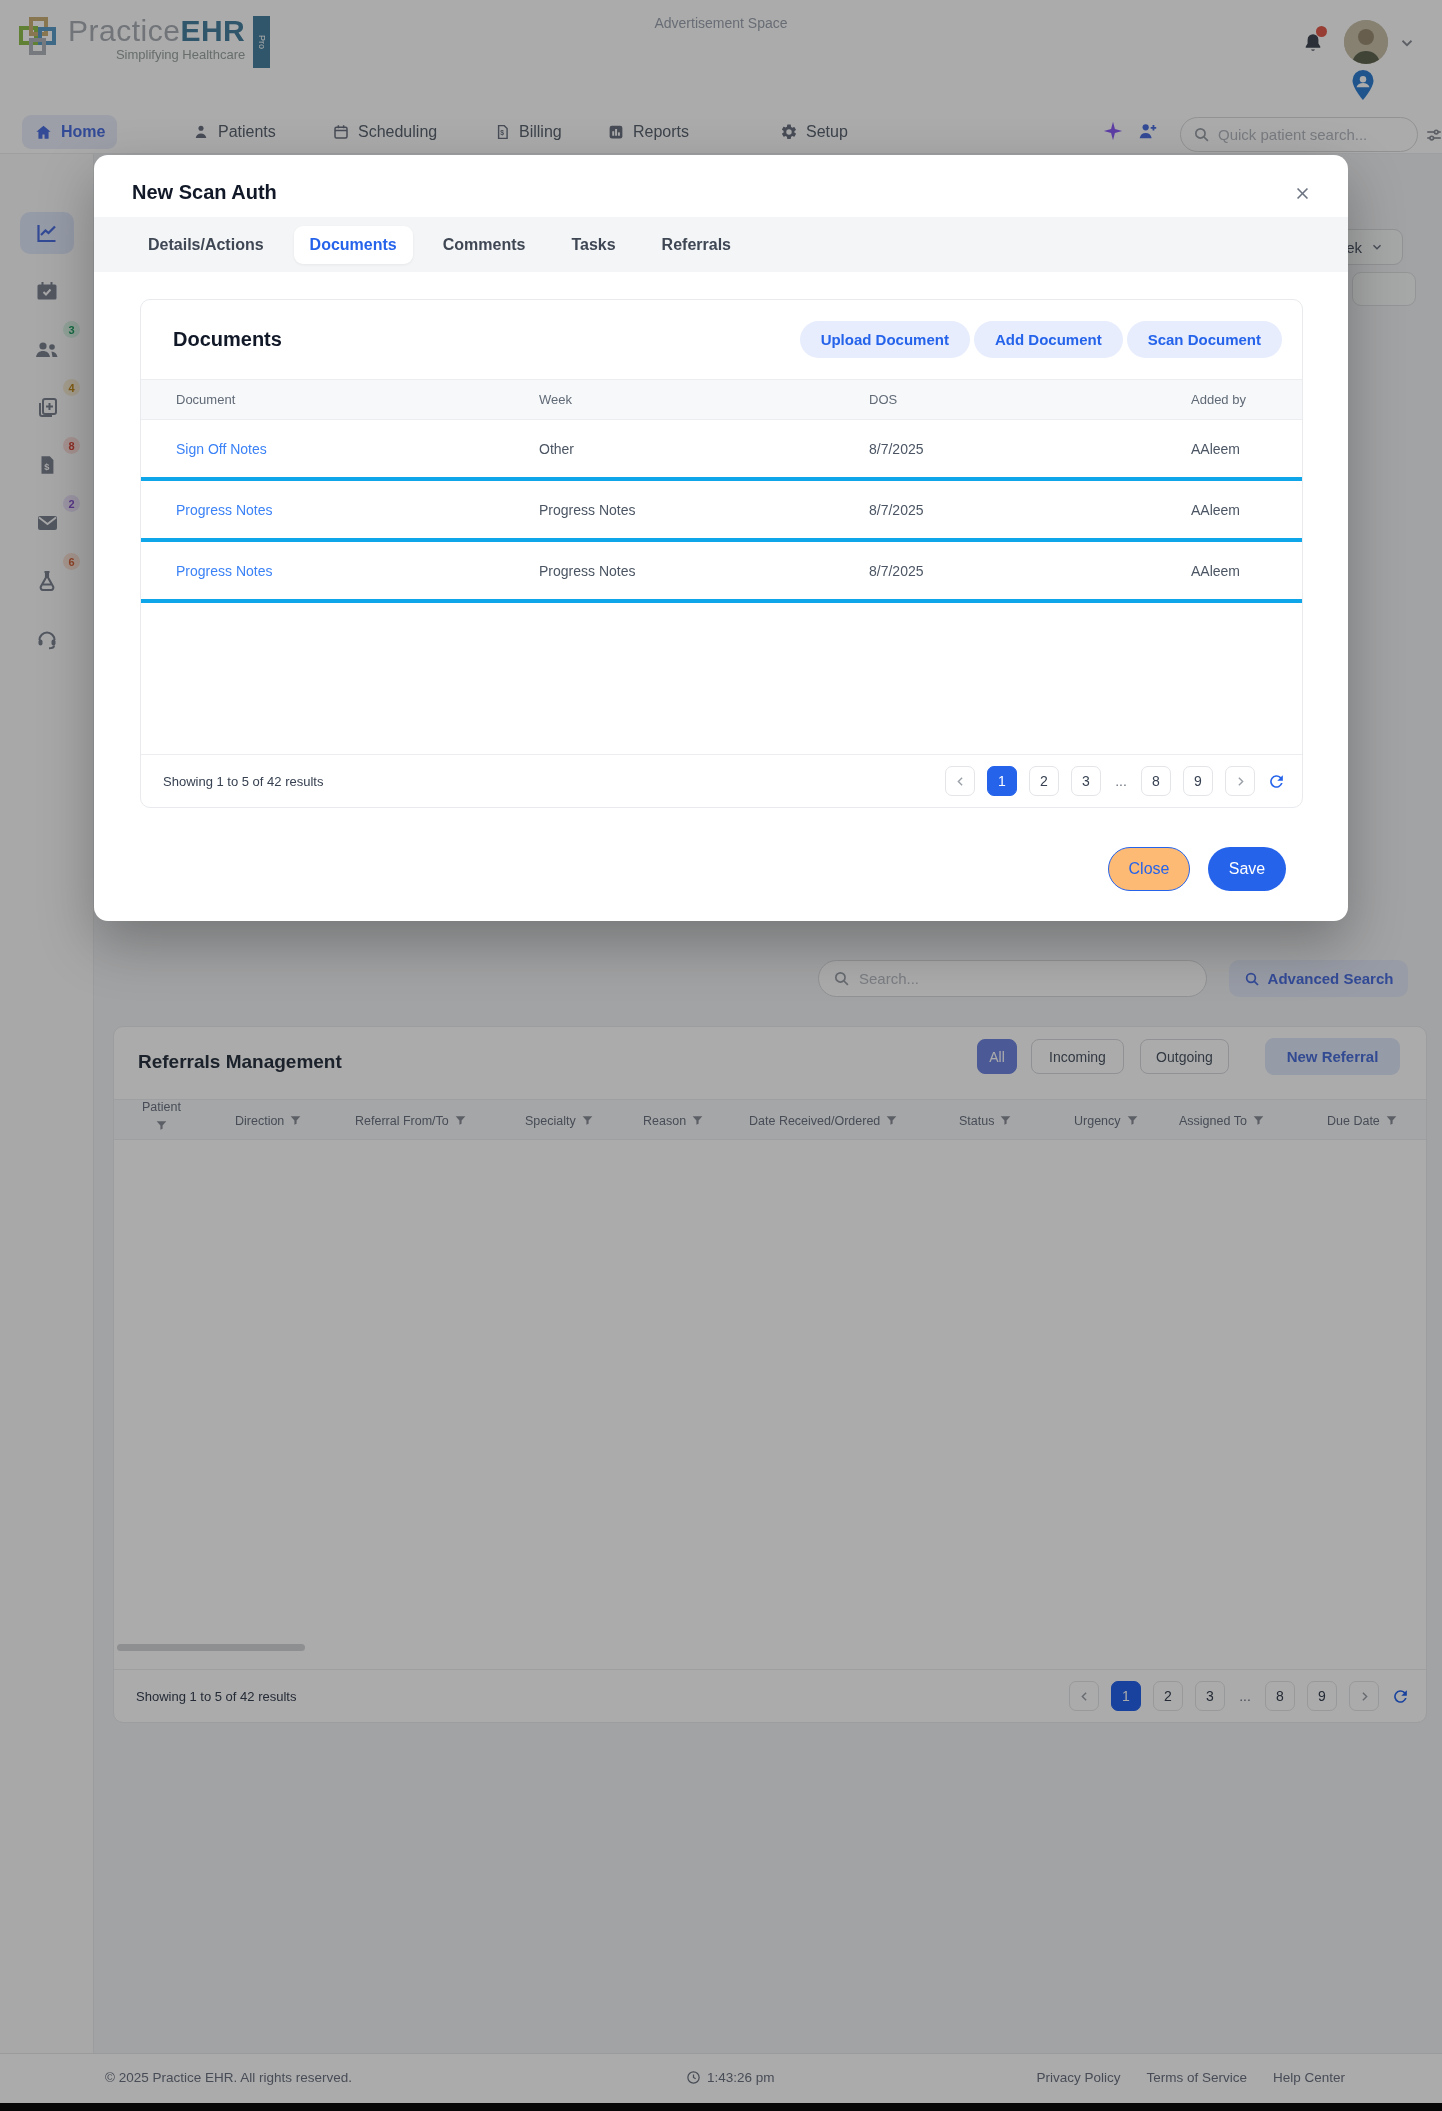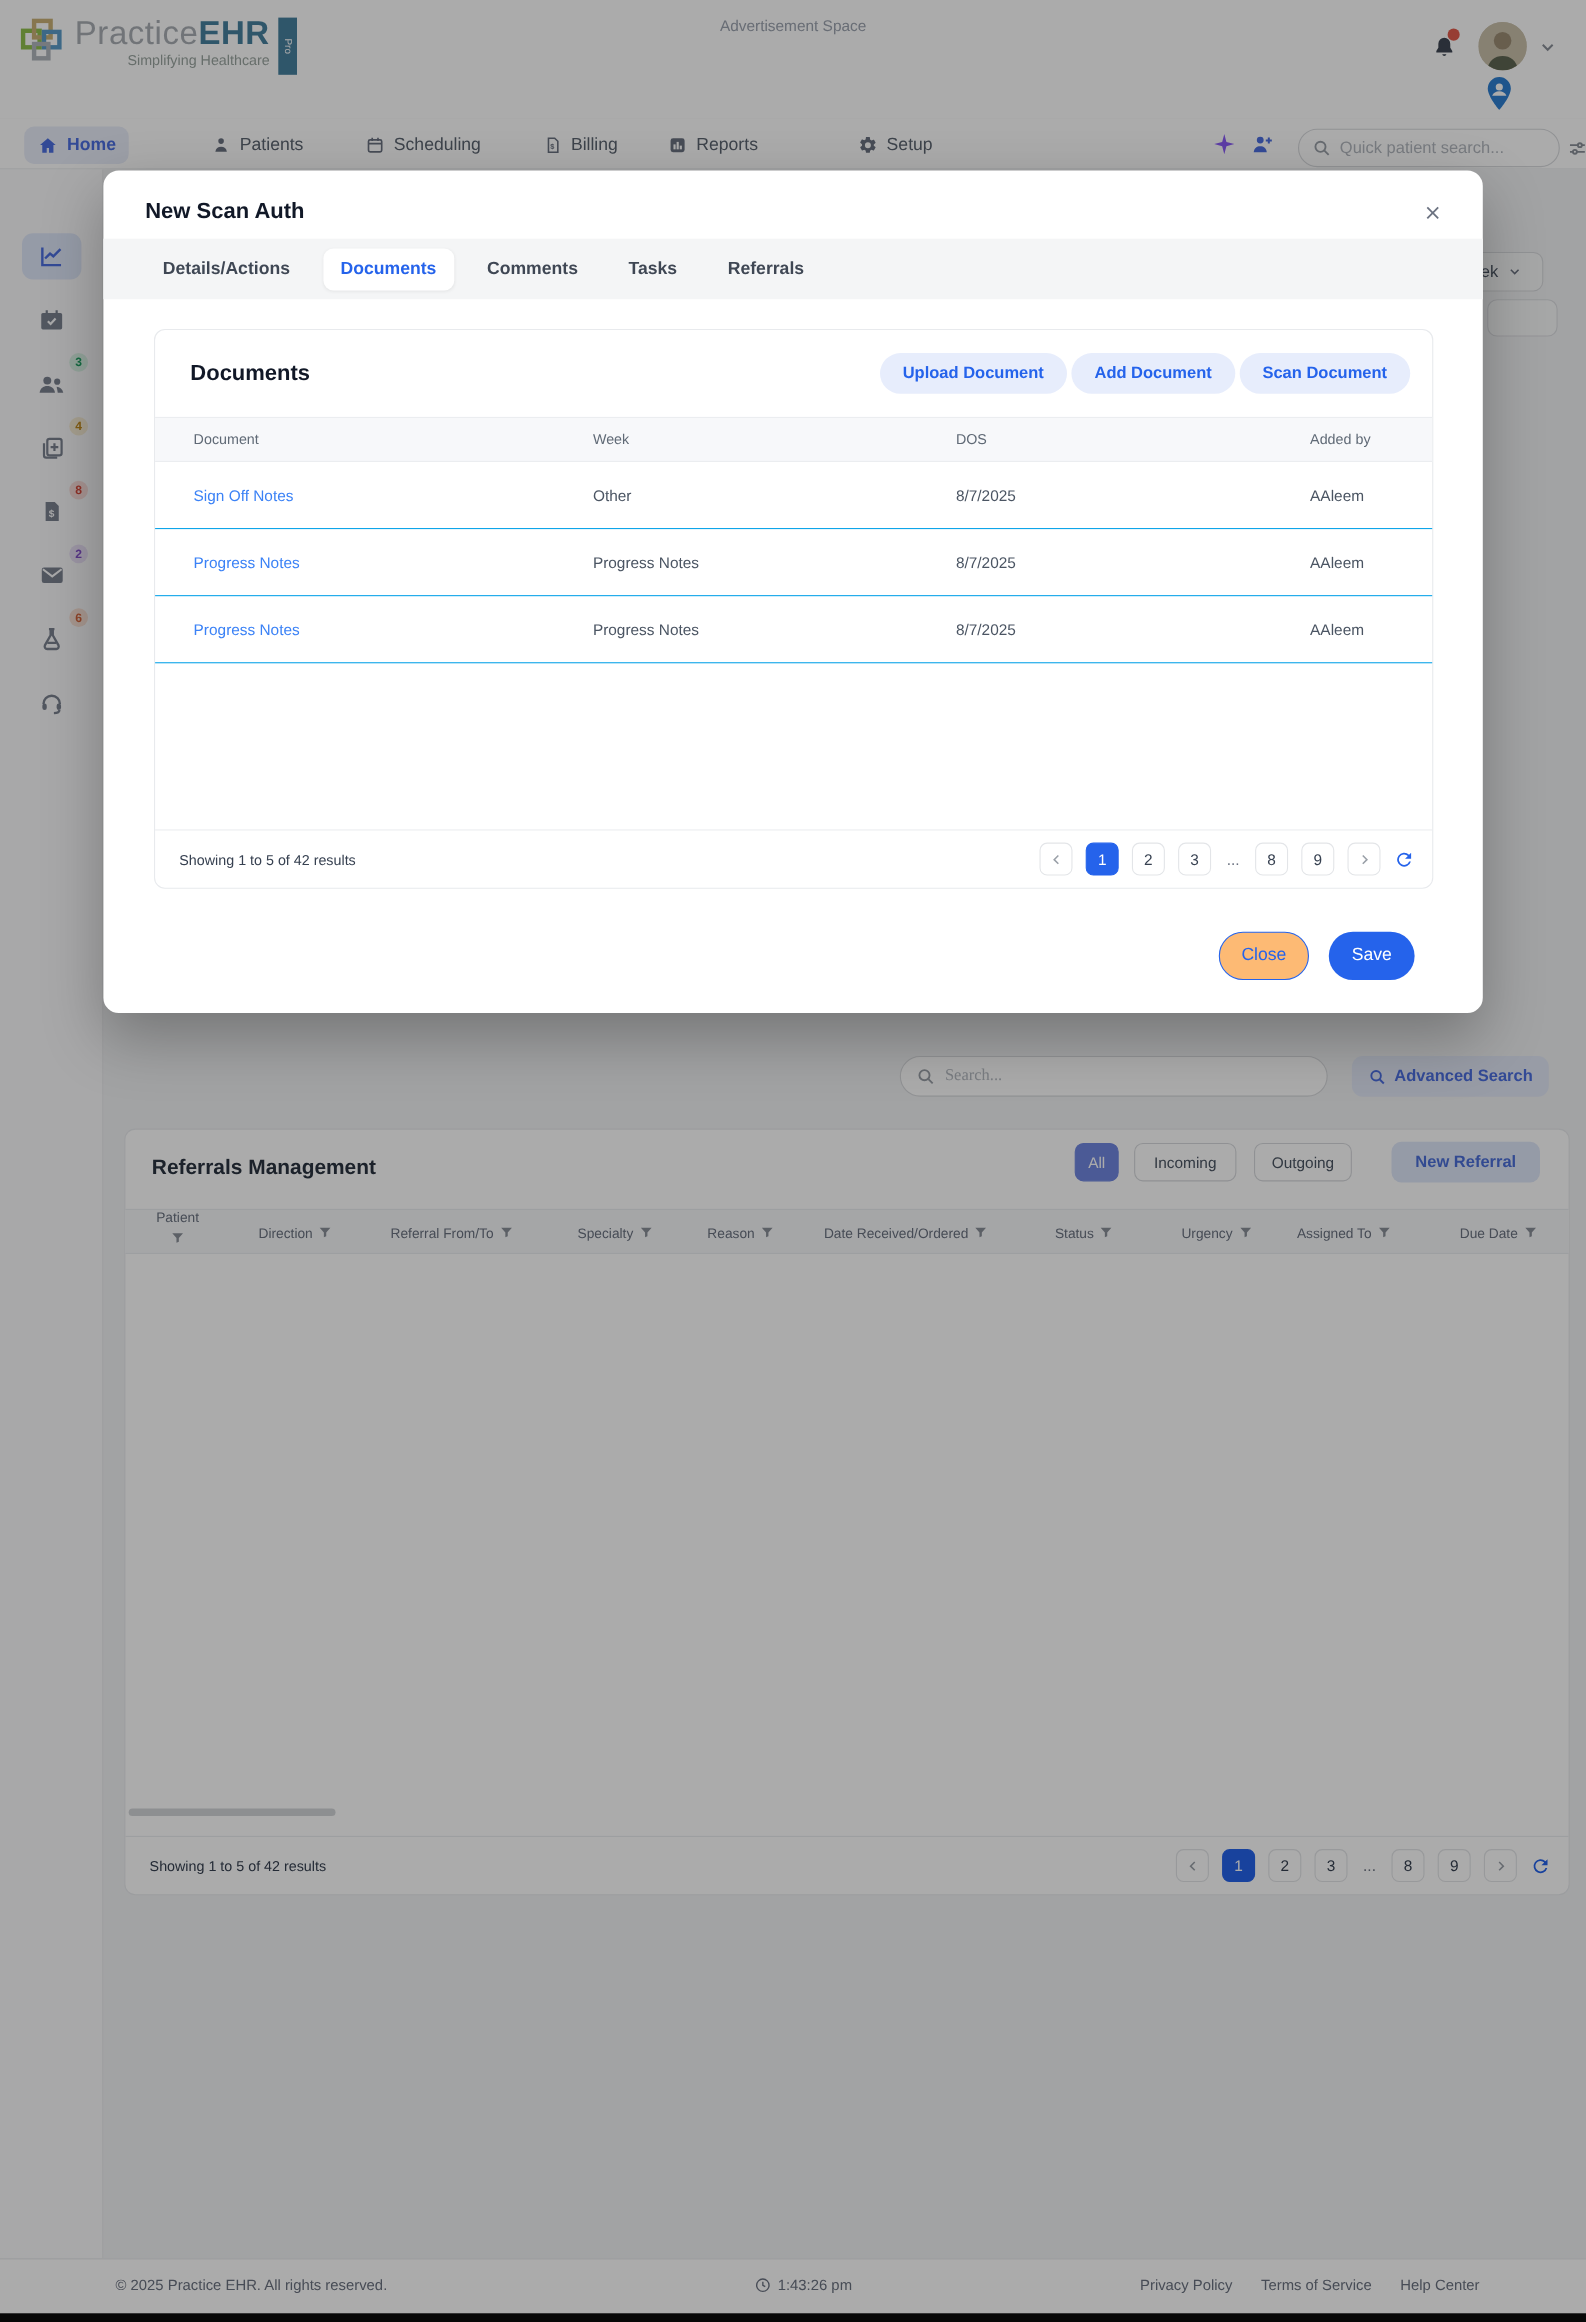--- a/index.html
+++ b/index.html
@@ -46,21 +46,21 @@
   .b-amber  { background:#f6ecd4; color:#c08a1d; }
   .b-red    { background:#f8dcd9; color:#d4483b; }
   .b-purple { background:#e9e0f7; color:#8451c9; }
   .b-orange { background:#f8e0d4; color:#d4643b; }
 
   
   .week-pill { position:absolute; left:1305px; top:229px; width:98px; height:36px; background:#f8f9fa; border:1px solid #d9dbde;
     border-radius:9px; display:flex; align-items:center; justify-content:center; gap:8px; font-size:15px; color:#4b5563; }
   .mini-pill { position:absolute; left:1352px; top:272px; width:64px; height:34px; background:#f8f9fa; border:1px solid #dcdee1; border-radius:9px; }
   .bg-search { position:absolute; left:818px; top:960px; width:389px; height:37px; border:1px solid #d8dadd; border-radius:19px;
-    background:#fff; display:flex; align-items:center; gap:9px; padding:0 14px;font-family:Liberation Serif, serif; }
+    background:#fff; display:flex; align-items:center; gap:9px; padding:0 14px; }
   .bg-search input { border:none; outline:none; flex:1; font-size:15px; color:#374151; background:transparent; font-family:inherit; }
   .bg-search input::placeholder { color:#b6bbc2; }
   .adv-search { position:absolute; left:1229px; top:960px; width:179px; height:37px; background:#e3e9f8; border:none; border-radius:10px;
     display:flex; align-items:center; justify-content:center; gap:8px; font-size:15px; color:#4c6fe0; font-weight:600; cursor:pointer; font-family:inherit;}
 
   .ref-card { position:absolute; left:113px; top:1026px; width:1314px; height:697px; background:#fff; border:1px solid #e8eaed; border-radius:10px; }
   .ref-title { position:absolute; left:24px; top:24px; font-size:19px; font-weight:700; color:#2b3440; }
   .seg-btn { position:absolute; top:12px; height:35px; border-radius:8px; border:1px solid #d7d9dd; background:#fff;
     font-size:14px; color:#4b5563; display:flex; align-items:center; justify-content:center; cursor:pointer; font-family:inherit; }
   .seg-btn.active { background:#7086e0; border-color:#7086e0; color:#fff; }
@@ -99,21 +99,21 @@
   .doc-card { position:absolute; left:46px; top:144px; width:1163px; height:509px; border:1px solid #e8eaed; border-radius:10px; background:#fff; }
   .doc-head { position:absolute; left:0; top:0; width:100%; height:79px; display:flex; align-items:center;
     justify-content:space-between; padding:0 20px 0 32px; }
   .doc-title { font-size:20px; font-weight:700; color:#111827; }
   .doc-actions { display:flex; gap:4px; }
   .pill-blue { height:37px; padding:0 21px; background:#e7edfc; border:none; border-radius:19px;
     font-size:15px; font-weight:600; color:#2563eb; cursor:pointer; font-family:inherit; }
   .doc-grid { display:grid; grid-template-columns:363px 330px 322px 1fr; align-items:center; padding-left:35px; }
   .doc-thead { position:absolute; top:79px; left:0; width:100%; height:41px; background:#f7f8fa;
     border-top:1px solid #ebedf0; border-bottom:1px solid #ebedf0; font-size:13px; color:#606a76; }
-  .doc-row { position:absolute; left:0; width:100%; height:61px; border-bottom:1px solid #0ea5e9; font-size:14px; color:#4b5563; }
+  .doc-row { position:absolute; left:0; width:100%; height:61px; border-bottom:4px solid #0ea5e9; font-size:14px; color:#4b5563; }
   .doc-link { color:#3b82f6; cursor:pointer; }
 
   .modal-foot-btns { position:absolute; right:62px; top:692px; display:flex; gap:18px; }
   .btn-close { width:82px; height:44px; border-radius:22px; border:1px solid #2563eb; background:#fdba74; color:#2563eb;
     font-size:16px; cursor:pointer; font-family:inherit; }
   .btn-save { width:78px; height:44px; border-radius:22px; border:none; background:#2563eb; color:#fff;
     font-size:16px; cursor:pointer; font-family:inherit; }
 
   
   #footer { position:absolute; left:0; top:2053px; width:1442px; height:50px; background:#fff; border-top:1px solid #e5e7eb;

